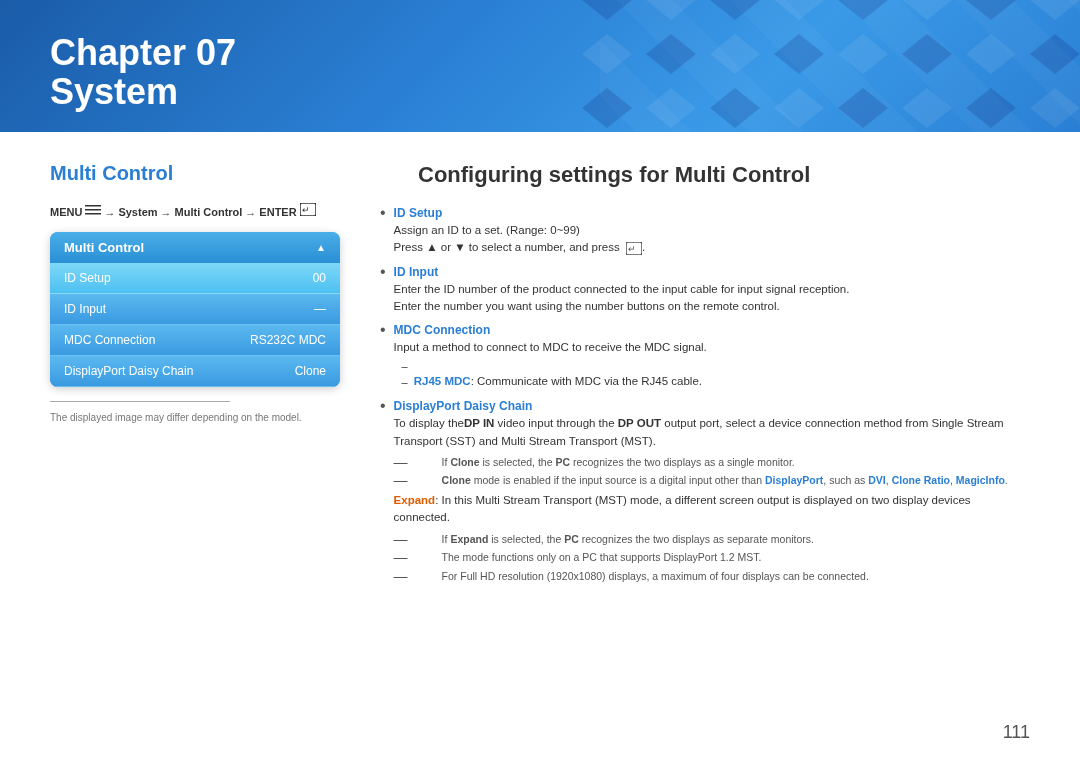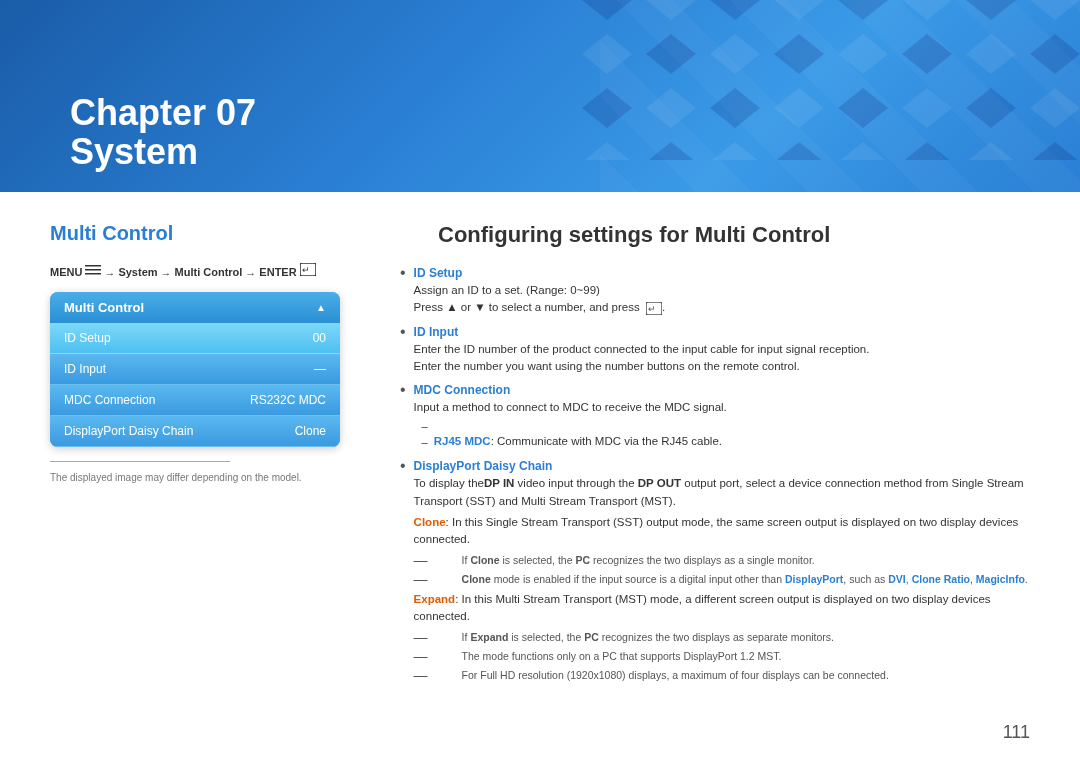--- a/index.html
+++ b/index.html
@@ -9,27 +9,27 @@
       background: #fff;
       width: 1080px;
       height: 763px;
       overflow: hidden;
       position: relative;
     }
 
     
     .header-banner {
       width: 100%;
-      height: 192px;
+      height: 132px;
       background: linear-gradient(135deg, #1a5ca8 0%, #2a7fd4 40%, #3a9ae8 70%, #2a7fd4 100%);
       position: relative;
       overflow: hidden;
       display: flex;
       align-items: flex-end;
-      padding: 0 70px 20px;
+      padding: 0 50px 20px;
     }
 
     .header-banner::before {
       content: '';
       position: absolute;
       top: -40px;
       right: -20px;
       width: 500px;
       height: 250px;
       background: repeating-linear-gradient(
@@ -88,21 +88,21 @@
       font-size: 36px;
       font-weight: bold;
       color: #fff;
       line-height: 1.1;
     }
 
     
     .content-area {
       display: flex;
       padding: 30px 50px 20px;
-      gap: 60px;
+      gap: 40px;
     }
 
     
     .left-column {
       width: 290px;
       flex-shrink: 0;
     }
 
     .section-title {
       font-size: 20px;
@@ -433,23 +433,20 @@
       </div>
     </div>
 
     <div class="bullet-item">
       <span class="bullet">•</span>
       <div class="item-content">
         <div class="item-title-link">DisplayPort Daisy Chain</div>
         <div class="item-desc">
           To display the<strong>DP IN</strong> video input through the <strong>DP OUT</strong> output port, select a device connection method from Single Stream Transport (SST) and Multi Stream Transport (MST).
         </div>
-        <div class="item-desc" style="margin-top:4px;">
-          <span class="orange-text">Clone</span>: In this Single Stream Transport (SST) output mode, the same screen output is displayed on two display devices connected.
-        </div>
 
         <div class="note-line" style="margin-top:5px;">
           <span class="note-dash">―</span>
           <span class="note-text">If <strong>Clone</strong> is selected, the <strong>PC</strong> recognizes the two displays as a single monitor.</span>
         </div>
         <div class="note-line">
           <span class="note-dash">―</span>
           <span class="note-text">
             <strong>Clone</strong> mode is enabled if the input source is a digital input other than <span class="link-text">DisplayPort</span>, such as <span class="link-text">DVI</span>, <span class="link-text">Clone Ratio</span>, <span class="link-text">MagicInfo</span>.
           </span>

